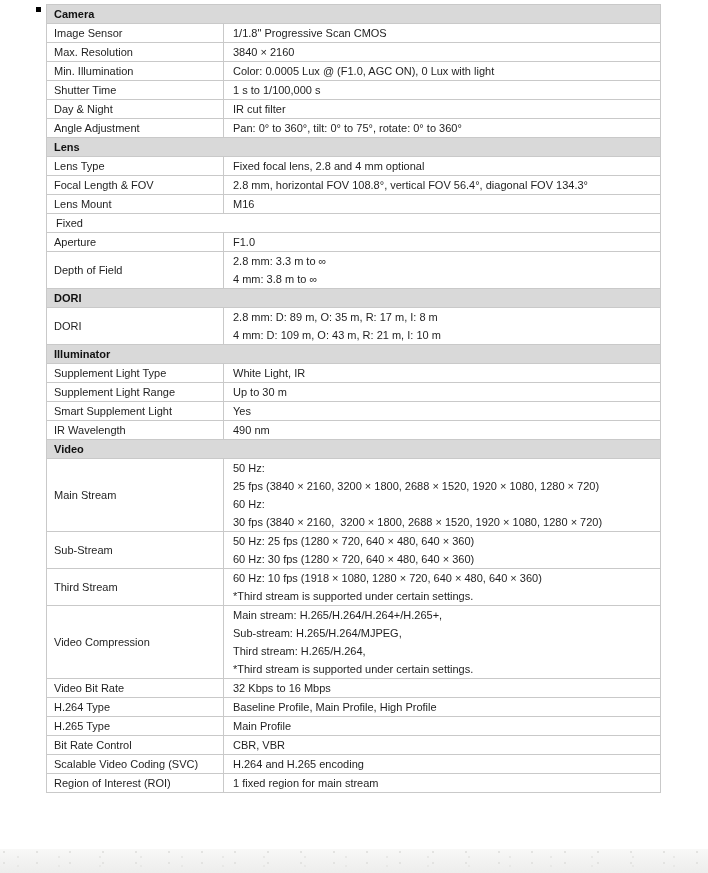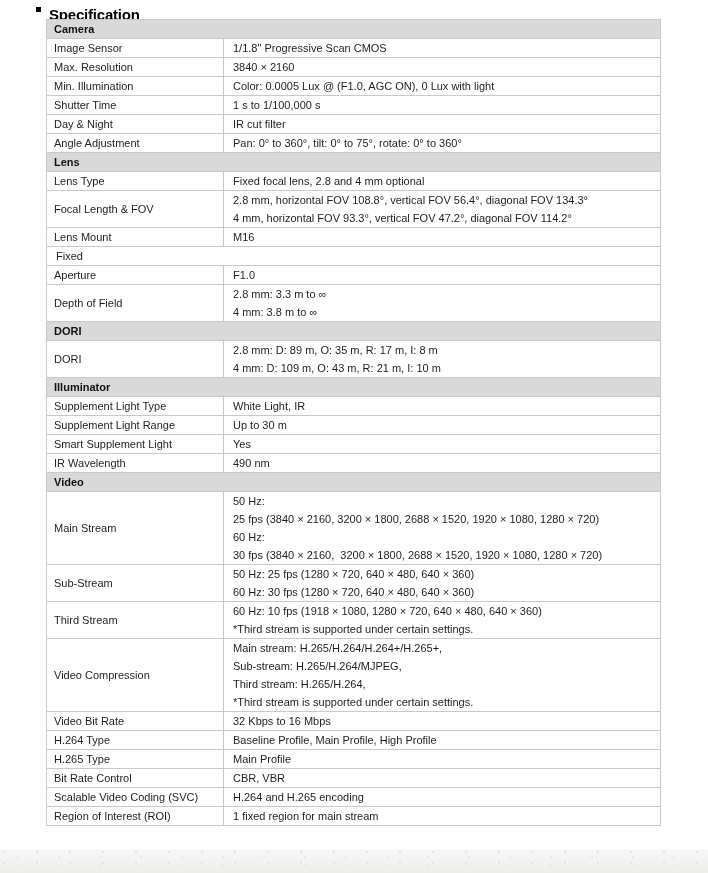--- a/index.html
+++ b/index.html
@@ -26,21 +26,21 @@
   }
   .page-title {
     font-size: 15px;
     font-weight: bold;
     color: #000;
     letter-spacing: -0.2px;
     margin-top: 11px;
   }
   .spec-table {
     position: absolute;
-    top: 19px; left: 46px;
+    top: 4px; left: 46px;
     width: 615px;
     background: #ffffff;
     border: 1px solid var(--border, #c9c9c9);
     z-index: 1;
     font-size: 11px;
   }
   .section-header {
     background: var(--header-bg, #d9d9d9);
     font-weight: bold;
     color: #111;
@@ -135,21 +135,20 @@
     <div class="row">
       <div class="label-cell">Lens Type</div>
       <div class="value-cell">
         <div class="line">Fixed focal lens, 2.8 and 4 mm optional</div>
       </div>
     </div>
     <div class="row">
       <div class="label-cell">Focal Length &amp; FOV</div>
       <div class="value-cell">
         <div class="line">2.8 mm, horizontal FOV 108.8°, vertical FOV 56.4°, diagonal FOV 134.3°</div>
-        <div class="line">4 mm, horizontal FOV 93.3°, vertical FOV 47.2°, diagonal FOV 114.2°</div>
       </div>
     </div>
     <div class="row">
       <div class="label-cell">Lens Mount</div>
       <div class="value-cell">
         <div class="line">M16</div>
       </div>
     </div>
     <div class="row">
       <div class="value-cell">

